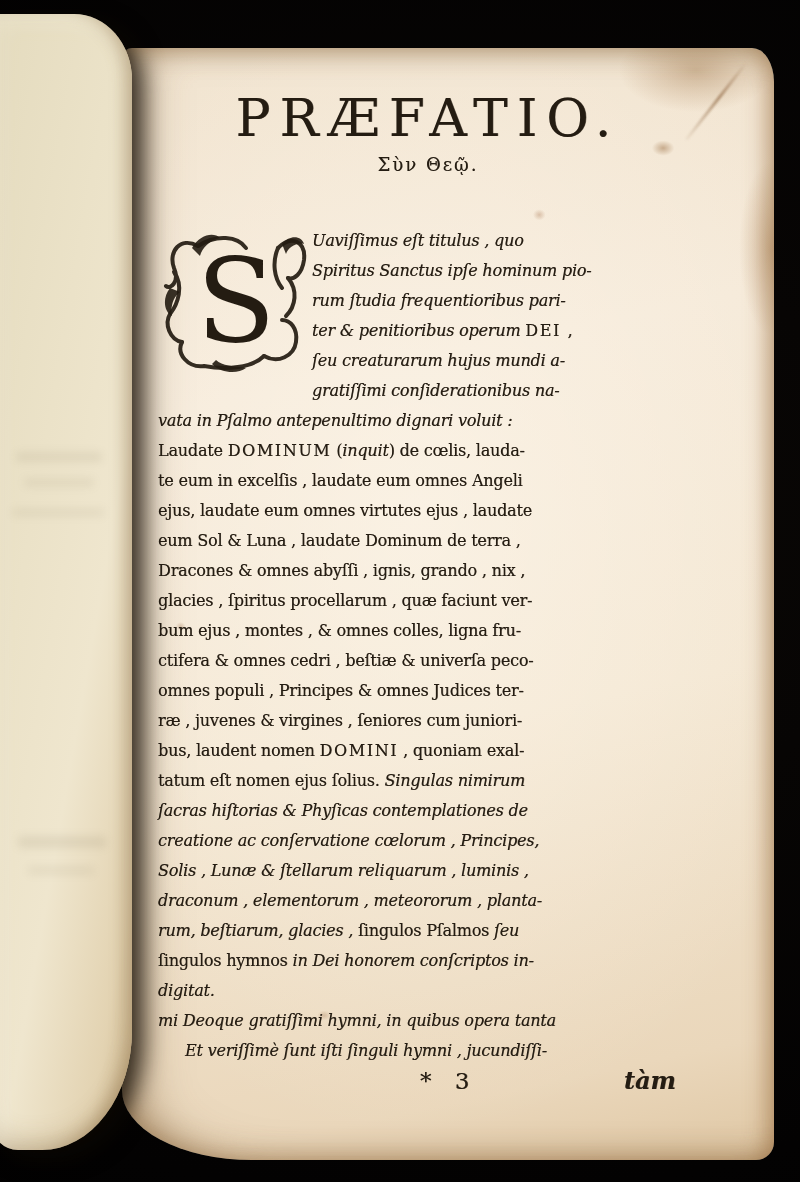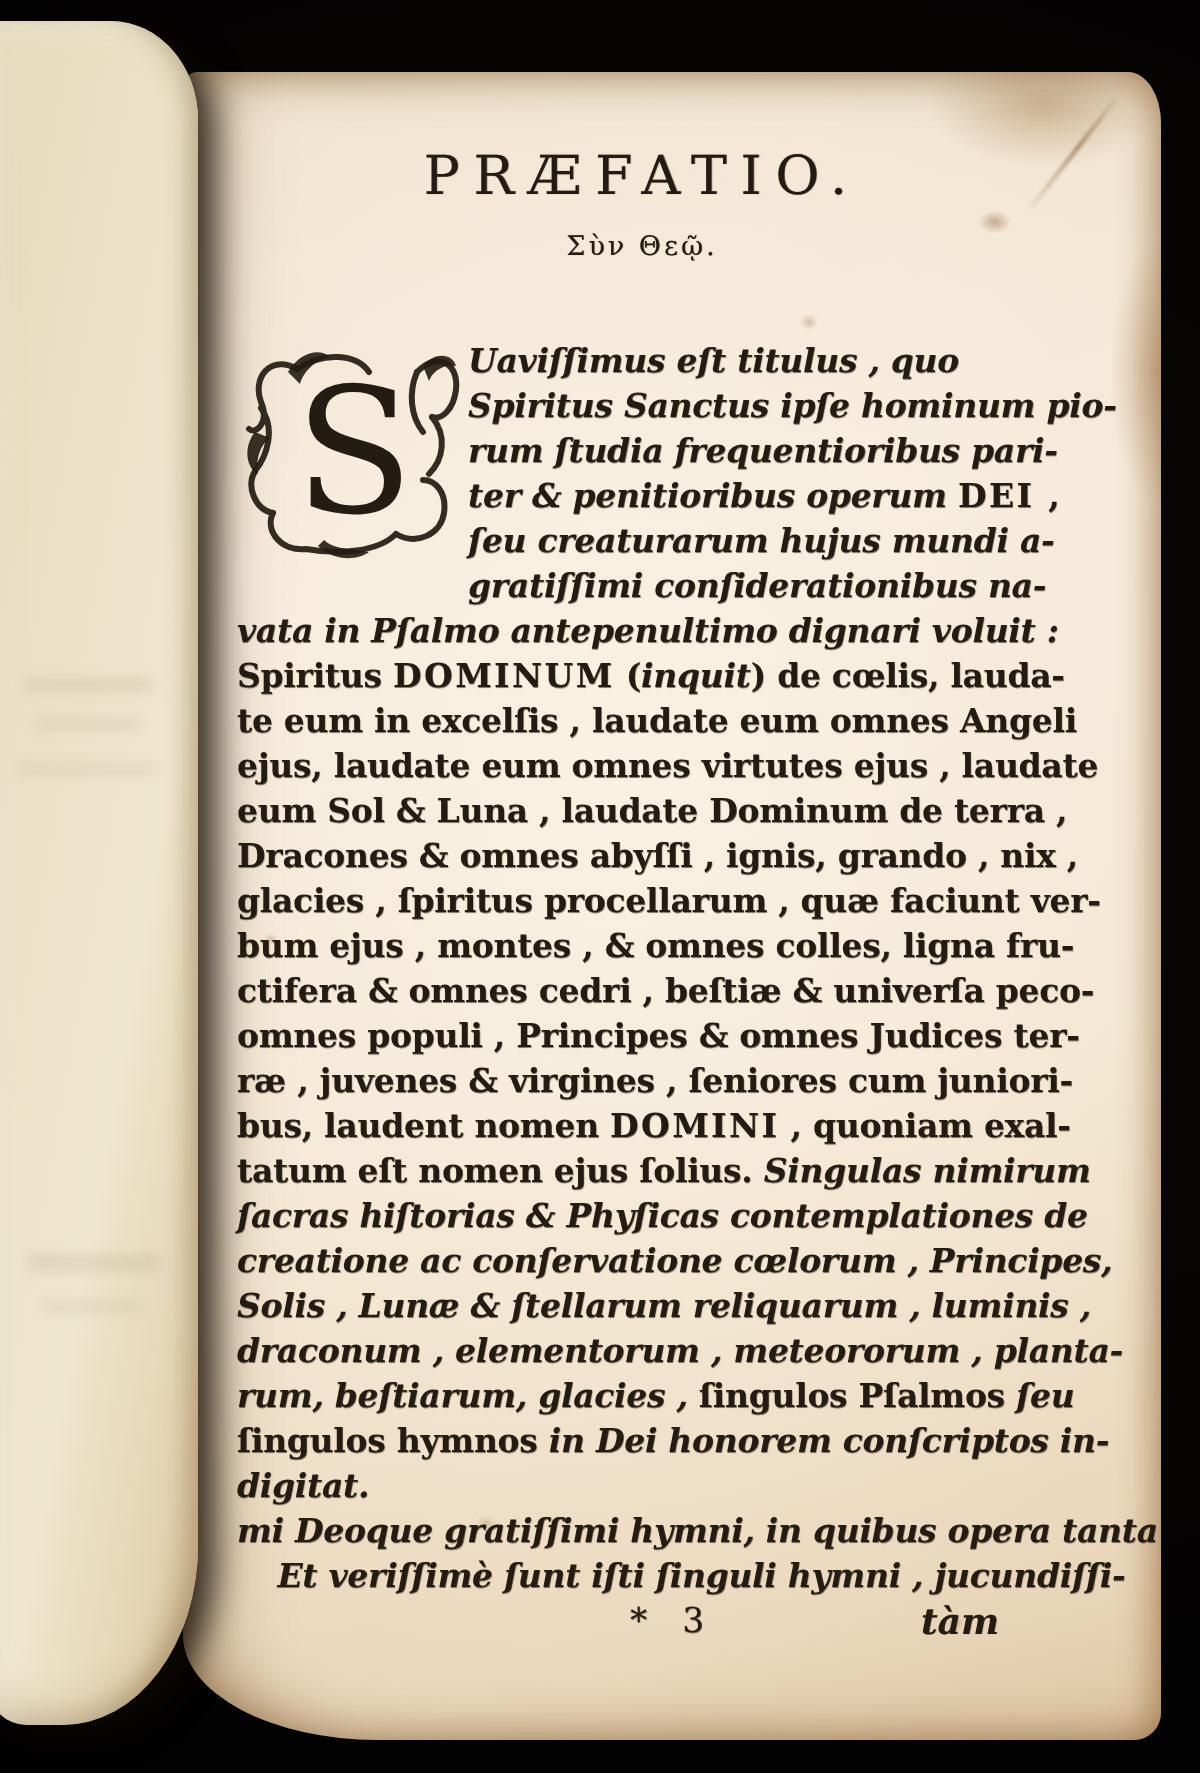--- a/index.html
+++ b/index.html
@@ -41,42 +41,41 @@
       inset 0 -16px 26px -10px rgba(138,98,54,.35);
   }
   #crease{
     position:absolute;right:56px;top:4px;width:3px;height:98px;z-index:4;
     transform:rotate(38deg);filter:blur(1px);
     background:linear-gradient(to bottom, rgba(120,80,40,0), rgba(128,84,44,.55) 45%, rgba(120,80,40,.05));
   }
   
   #text-area{position:absolute;left:36px;top:44px;width:540px;color:#241c12;}
   #title{
-    font-size:36px;letter-spacing:9px;text-align:center;line-height:52px;height:52px;
+    font-size:52px;letter-spacing:9px;text-align:center;line-height:52px;height:52px;
     text-shadow:.4px .4px .6px rgba(30,20,10,.55);
   }
   #greek{
     font-size:18px;letter-spacing:2px;text-align:center;line-height:30px;height:30px;margin-top:6px;
     text-shadow:.3px .3px .5px rgba(30,20,10,.5);
   }
   #text-lines{margin-top:46px;}
   .line{
-    height:30px;line-height:30px;font-size:22px;white-space:nowrap;letter-spacing:-.2px;
+    height:30px;line-height:30px;font-size:16px;white-space:nowrap;letter-spacing:-.2px;
     text-shadow:.35px .35px .5px rgba(30,20,10,.55);
-    font-weight:bold;
   }
   .dc{padding-left:154px;}
   .para{padding-left:27px;}
   .seg-r{font-style:normal;}
   .seg-i{font-style:italic;}
   .seg-rc{font-style:normal;letter-spacing:1.6px;}
   #sig-line{display:flex;height:30px;line-height:30px;font-size:23.5px;
     text-shadow:.35px .35px .5px rgba(30,20,10,.55);}
   #sig-mark{margin-left:262px;letter-spacing:8px;font-size:23px;}
-  #catchword{margin-left:auto;margin-right:32px;font-style:italic;font-weight:bold;font-size:24px;}
+  #catchword{margin-left:auto;margin-right:22px;font-style:italic;font-weight:bold;font-size:24px;}
   
   #drop-cap{position:absolute;left:2px;top:134px;width:152px;height:148px;}
 </style>
 </head>
 <body>
 
 <div id="scene">
 
   <div id="left-page">
     <div class="ghost" style="left:24px;top:438px;width:86px;height:10px;opacity:.13;"></div>
@@ -116,21 +115,21 @@
       </div>
 
       <div id="text-lines">
           <div class="line dc"><span class="seg-i">Uaviſſimus eſt titulus , quo</span></div>
           <div class="line dc"><span class="seg-i">Spiritus Sanctus ipſe hominum pio-</span></div>
           <div class="line dc"><span class="seg-i">rum ſtudia frequentioribus pari-</span></div>
           <div class="line dc"><span class="seg-i">ter &amp; penitioribus operum </span><span class="seg-rc">DEI ,</span></div>
           <div class="line dc"><span class="seg-i">ſeu creaturarum hujus mundi a-</span></div>
           <div class="line dc"><span class="seg-i">gratiſſimi conſiderationibus na-</span></div>
           <div class="line"><span class="seg-i">vata in Pſalmo antepenultimo dignari voluit :</span></div>
-          <div class="line"><span class="seg-r">Spiritus </span><span class="seg-rc">DOMINUM</span><span class="seg-r"> (</span><span class="seg-i">inquit</span><span class="seg-r">) de cœlis, lauda-</span></div>
+          <div class="line"><span class="seg-r">Laudate </span><span class="seg-rc">DOMINUM</span><span class="seg-r"> (</span><span class="seg-i">inquit</span><span class="seg-r">) de cœlis, lauda-</span></div>
           <div class="line"><span class="seg-r">te eum in excelſis , laudate eum omnes Angeli</span></div>
           <div class="line"><span class="seg-r">ejus, laudate eum omnes virtutes ejus , laudate</span></div>
           <div class="line"><span class="seg-r">eum Sol &amp; Luna , laudate Dominum de terra ,</span></div>
           <div class="line"><span class="seg-r">Dracones &amp; omnes abyſſi , ignis, grando , nix ,</span></div>
           <div class="line"><span class="seg-r">glacies , ſpiritus procellarum , quæ faciunt ver-</span></div>
           <div class="line"><span class="seg-r">bum ejus , montes , &amp; omnes colles, ligna fru-</span></div>
           <div class="line"><span class="seg-r">ctifera &amp; omnes cedri , beſtiæ &amp; univerſa peco-</span></div>
           <div class="line"><span class="seg-r">omnes populi , Principes &amp; omnes Judices ter-</span></div>
           <div class="line"><span class="seg-r">ræ , juvenes &amp; virgines , ſeniores cum juniori-</span></div>
           <div class="line"><span class="seg-r">bus, laudent nomen </span><span class="seg-rc">DOMINI</span><span class="seg-r"> , quoniam exal-</span></div>

